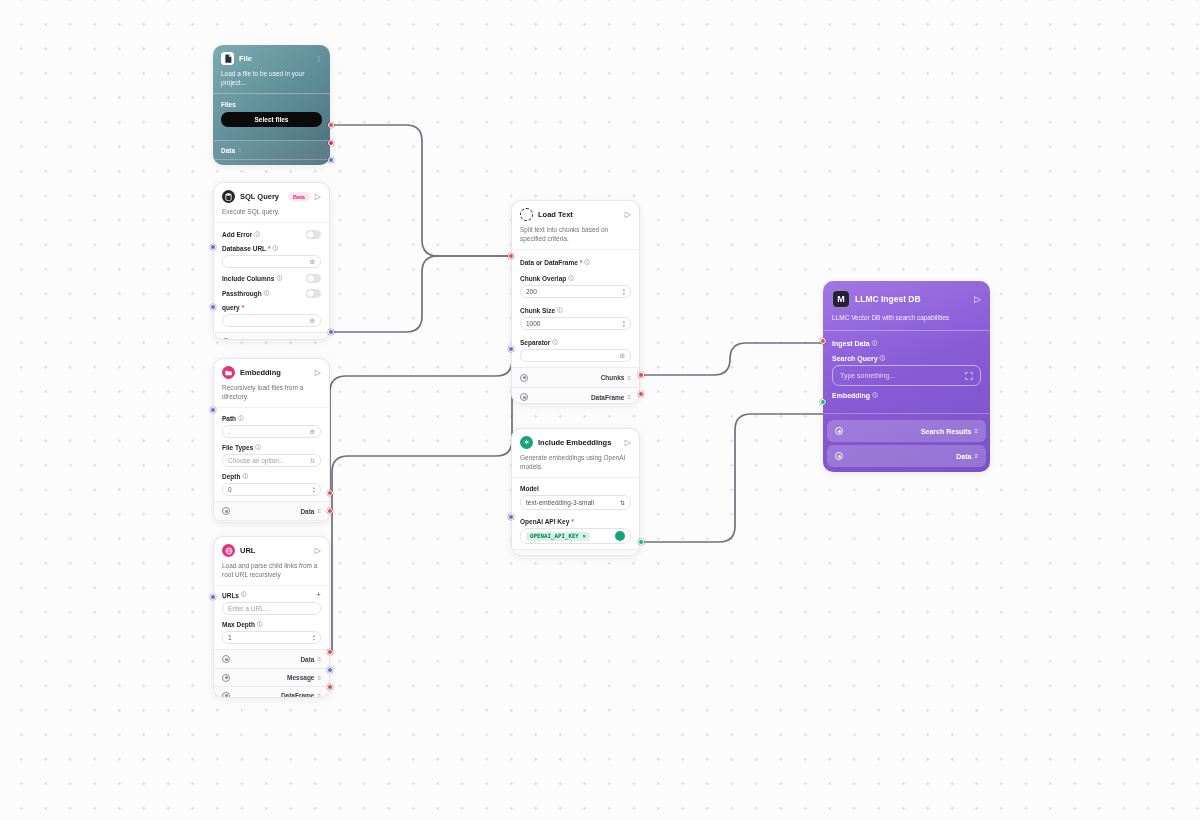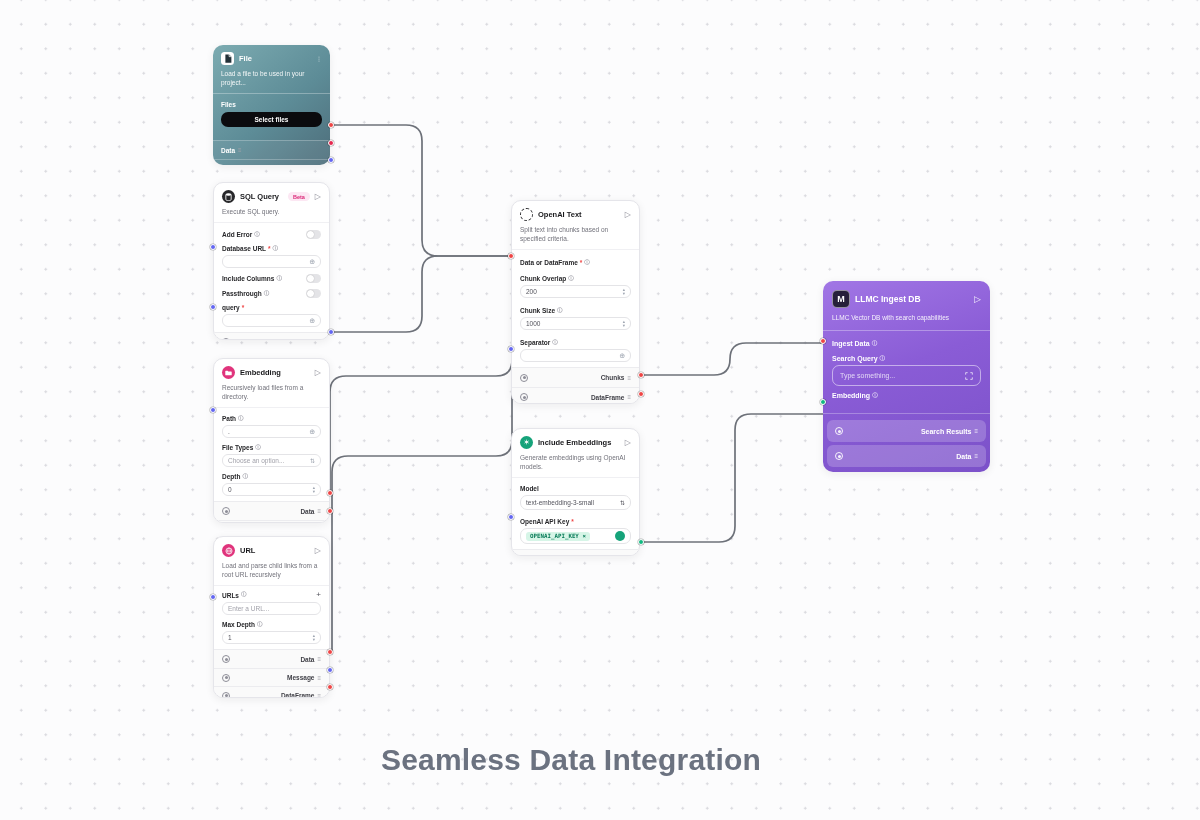--- a/index.html
+++ b/index.html
@@ -327,21 +327,21 @@
             <span>DataFrame</span> 
             <span class="menu-ic">≡</span>
           </span>
       </div>
     </div>
   </div>
 
   <div class="node" style="left:511px; top:200px; width:129px; height:204px;">
     <div class="n-head">
       <span class="n-icon" style="background:#fff; border:1.4px dashed #27272a;"></span>
-      <span class="n-title">OpenAI Text</span>
+      <span class="n-title">Load Text</span>
       <span class="play">▷</span>
     </div>
     <div class="n-desc">Split text into chunks based on specified criteria.</div>
     <div class="n-body">
       <div class="f-label" style="margin-top:8px">
           <span>Data or DataFrame</span>
           <span class="req">*</span> 
           <span class="info">ⓘ</span>
         </div>
       <div class="f-label" style="margin-top:9px">
@@ -495,14 +495,13 @@
   <span class="h indigo" style="left:508px;top:346px"></span>
   <span class="h red" style="left:638px;top:372px"></span>
   <span class="h red" style="left:638px;top:391px"></span>
 
   <span class="h indigo" style="left:508px;top:514px"></span>
   <span class="h green" style="left:638px;top:539px"></span>
 
   <span class="h red" style="left:820px;top:338px"></span>
   <span class="h green" style="left:820px;top:399px"></span>
 
-  <div class="big-title">Seamless Data Integration</div>
 </div>
 
 </body></html>

